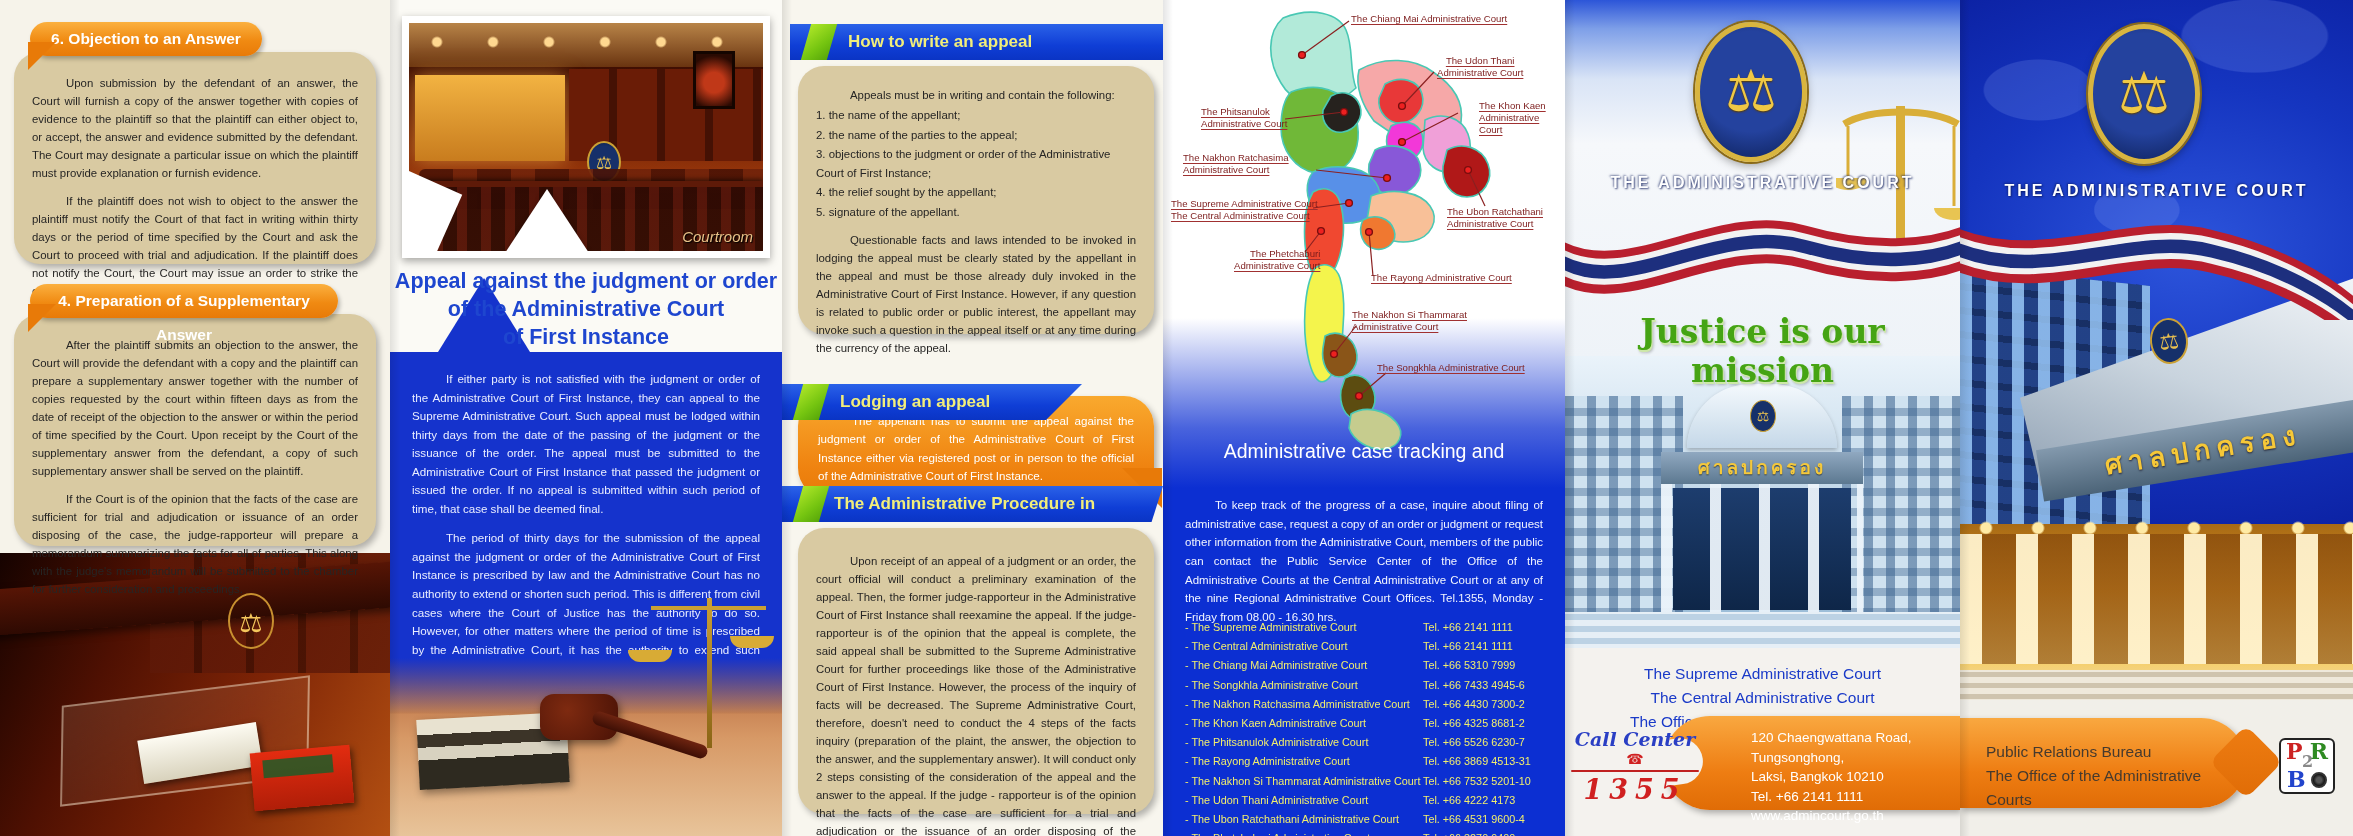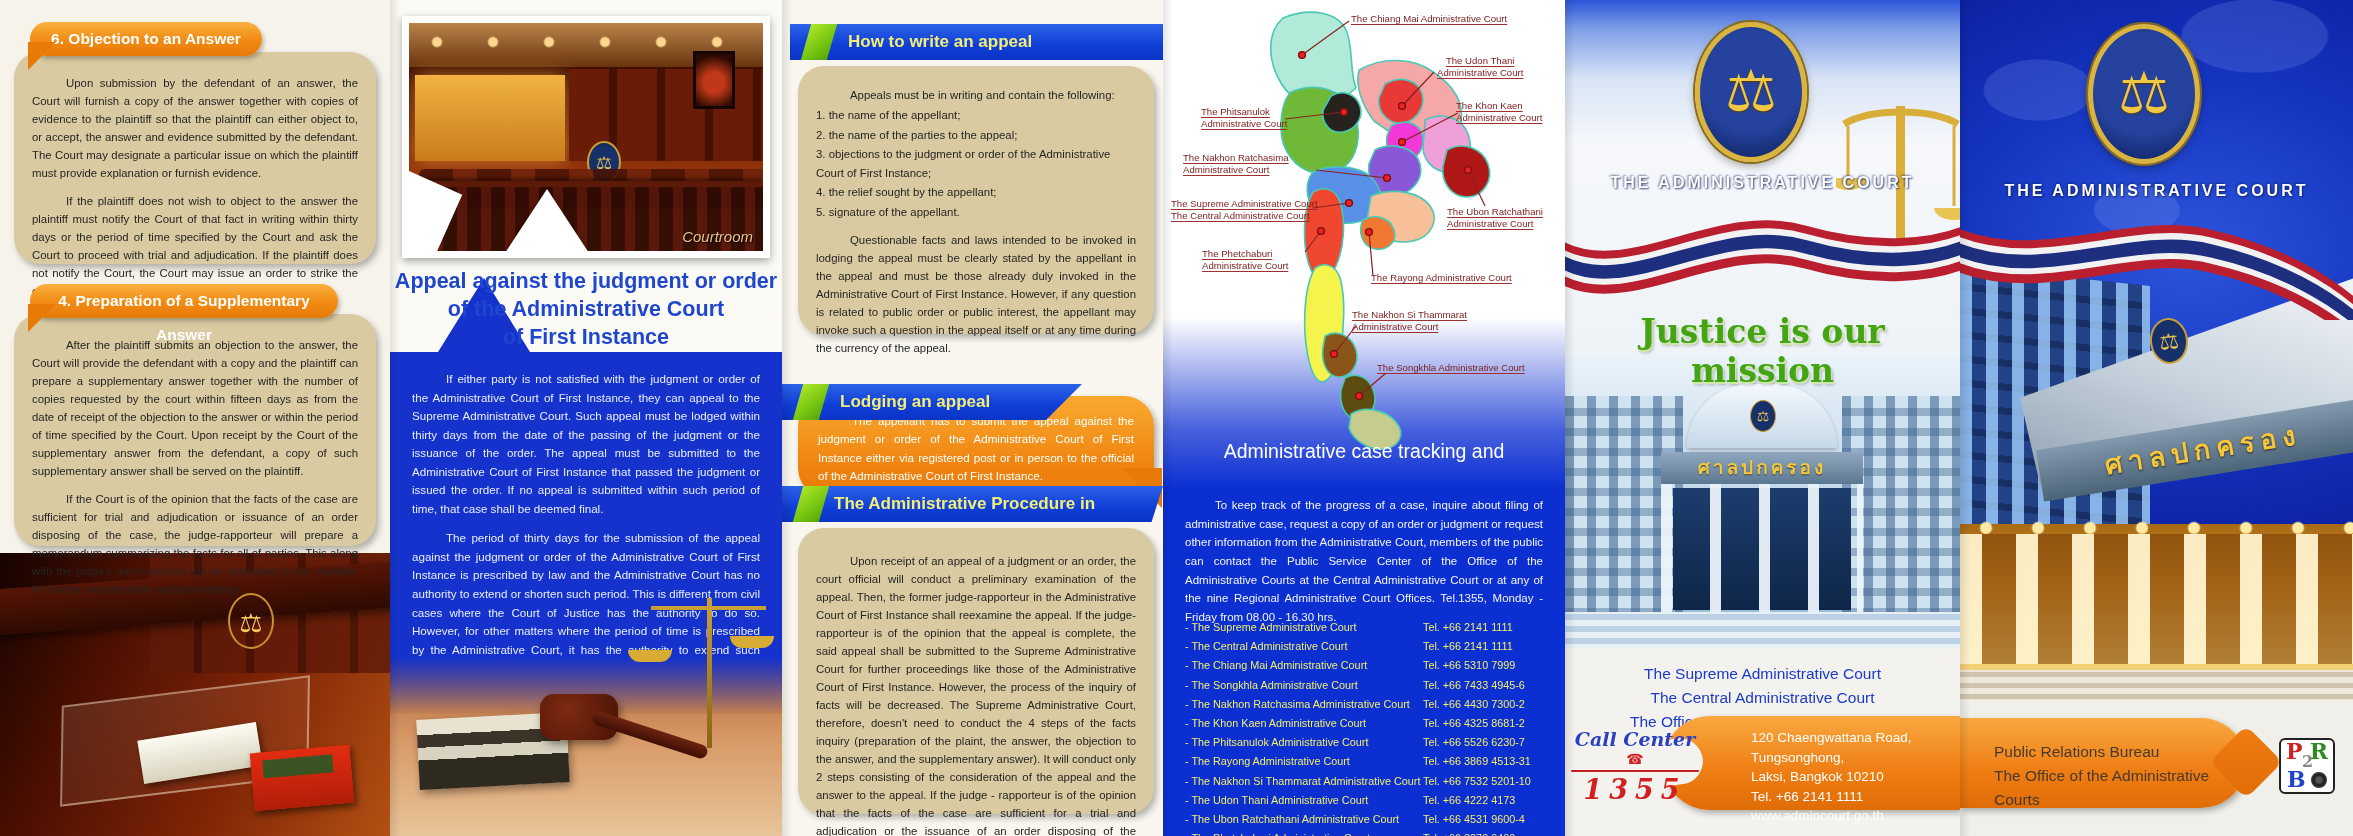--- a/index.html
+++ b/index.html
@@ -211,21 +211,21 @@
   .building6 .glowlights { position:absolute; left:0; top:-4px; width:100%; height:16px;
     background-image:radial-gradient(circle, #ffeaa4 0 5px, rgba(255,234,164,0) 7px); background-size:52px 16px; background-repeat:repeat-x; }
   .building6 .steps6 { position:absolute; left:0; bottom:0; width:100%; height:40px;
     background:repeating-linear-gradient(0deg,#cfc4ae 0 5px,#efe9db 5px 11px); }
   .p6 .whitebottom6 { position:absolute; left:0; top:700px; width:100%; height:136px; background:#f1efe9; z-index:3; }
   .p6 .footer-banner { position:absolute; left:0; top:718px; width:286px; height:90px; z-index:5;
     background:linear-gradient(180deg,#f9a840 0%,#ee7d12 60%,#e06c06 100%);
     border-radius:0 48px 48px 0; box-shadow:2px 3px 6px rgba(0,0,0,.3); }
   .p6 .footer-banner::after { content:""; position:absolute; right:-26px; top:18px; width:52px; height:52px;
     background:linear-gradient(135deg,#ee7d12,#e06c06); border-radius:10px; transform:rotate(45deg); z-index:-1; }
-  .p6 .footer-txt { position:absolute; left:26px; top:22px; color:#463a2e; font-size:15.5px; line-height:1.55; font-weight:normal;margin-left:8px; }
+  .p6 .footer-txt { position:absolute; left:26px; top:22px; color:#463a2e; font-size:15.5px; line-height:1.55; font-weight:normal; }
   .prb-logo { position:absolute; right:18px; top:738px; width:56px; height:56px; background:#fff; border:2px solid #222;
     border-radius:6px; z-index:6; }
   .prb-logo .ltr { position:absolute; font-family:"DejaVu Serif", serif; font-weight:bold; font-size:22px; }
   .prb-logo .lp { left:5px; top:-2px; color:#cc2222; }
   .prb-logo .lr { right:5px; top:-2px; color:#2e8b22; }
   .prb-logo .l2 { left:21px; top:12px; color:#888; font-size:16px; }
   .prb-logo .lb { left:6px; bottom:0px; color:#2244cc; }
   .prb-logo .lens { position:absolute; right:6px; bottom:4px; width:16px; height:16px; border-radius:50%;
     background:radial-gradient(circle,#555 0 30%,#111 70%); border:2px solid #333; }
 
@@ -379,29 +379,29 @@
           <circle cx="171" cy="354" r="3.4"></circle>
         <circle cx="196" cy="396" r="3.4"></circle>
       </g>
     </svg>
 
     <div class="map-label" style="left:188px; top:13px;">The Chiang Mai Administrative Court</div>
     <div class="map-label" style="left:274px; top:55px; text-align:center;">The Udon Thani
 Administrative Court</div>
     <div class="map-label" style="left:38px;  top:106px;">The Phitsanulok
 Administrative Court</div>
-    <div class="map-label" style="left:285px; top:100px;padding-left:8px;">The Khon Kaen
+    <div class="map-label" style="left:308px; top:100px;padding-left:8px;">The Khon Kaen
 Administrative Court</div>
     <div class="map-label" style="left:20px;  top:152px;">The Nakhon Ratchasima
 Administrative Court</div>
     <div class="map-label" style="left:8px;   top:198px;">The Supreme Administrative Court
 The Central Administrative Court</div>
     <div class="map-label" style="left:284px; top:206px;">The Ubon Ratchathani
 Administrative Court</div>
-    <div class="map-label" style="left:39px;  top:248px;">The Phetchaburi
+    <div class="map-label" style="left:71px;  top:248px;text-align:right;">The Phetchaburi
 Administrative Court</div>
     <div class="map-label" style="left:208px; top:272px;">The Rayong Administrative Court</div>
     <div class="map-label" style="left:189px; top:309px;">The Nakhon Si Thammarat
 Administrative Court</div>
     <div class="map-label" style="left:214px; top:362px;">The Songkhla Administrative Court</div>
 
     <div class="case-title">
       <div>Administrative case tracking and</div>
     </div>
     <p class="case-intro">To keep track of the progress of a case, inquire about filing of administrative case, request a copy of an order or judgment or request other information from the Administrative Court, members of the public can contact the Public Service Center of the Office of the Administrative Courts at the Central Administrative Court or at any of the nine Regional Administrative Court Offices. Tel.1355, Monday - Friday from 08.00 - 16.30 hrs.</p>

